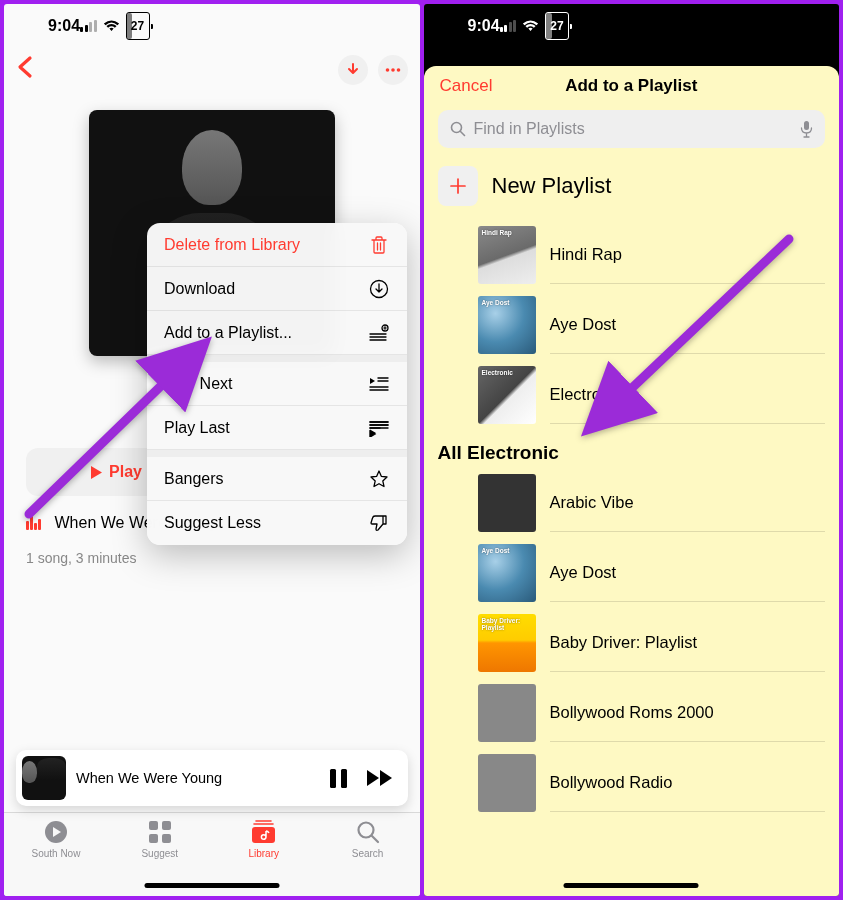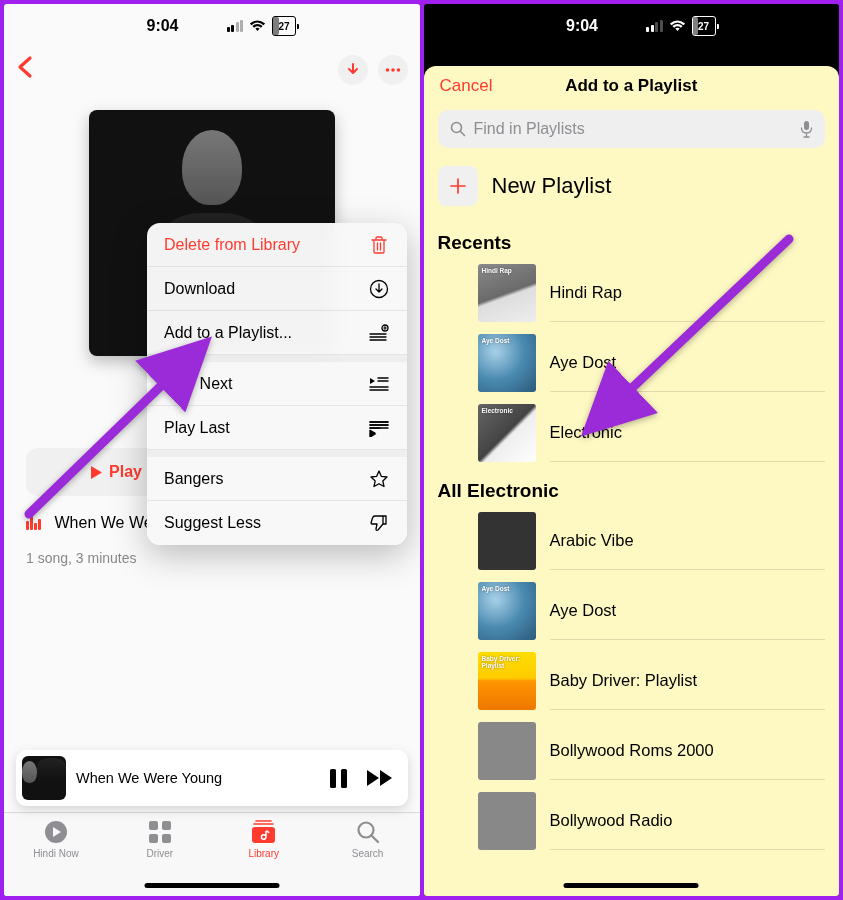--- a/index.html
+++ b/index.html
@@ -1,32 +1,32 @@
 <!DOCTYPE html>
 <html><head>
 <meta charset="utf-8">
 <style>
   * { box-sizing: border-box; margin: 0; padding: 0; }
   body { font-family: -apple-system, BlinkMacSystemFont, "Segoe UI", sans-serif; background: #a020f0; width: 843px; height: 900px; display: flex; gap: 4px; padding: 4px; }
   .phone { background: #fff; flex: 1; position: relative; overflow: hidden; border-radius: 3px; }
   .phone.left { background: #fafafa; }
   .phone.right { background: #000; }
   
-  .status-bar { height: 44px; display: flex; justify-content: center; align-items: center; padding: 0 22px 0 44px; font-size: 16px; font-weight: 600; gap: 48px; }
+  .status-bar { height: 44px; display: flex; justify-content: flex-start; align-items: center; padding: 0 22px 0 44px; font-size: 16px; font-weight: 600; }
   .status-bar.dark { color: #fff; }
   .status-right { display: flex; align-items: center; gap: 6px; }
   .signal-bars { display: inline-flex; align-items: flex-end; gap: 1.5px; }
   .signal-bars span { width: 3px; background: currentColor; border-radius: 1px; }
   .signal-bars span:nth-child(1){height:5px}
   .signal-bars span:nth-child(2){height:7px}
   .signal-bars span:nth-child(3){height:10px;opacity:0.3}
   .signal-bars span:nth-child(4){height:12px;opacity:0.3}
   .wifi { width: 17px; height: 12px; }
   .battery { display: flex; align-items: center; gap: 1px; }
-  .battery-body { width: 24px; height: 20px; border: 1px solid currentColor; border-radius: 3px; position: relative; display:flex; align-items:center; justify-content:center; font-size:10px; font-weight:600;}
+  .battery-body { width: 24px; height: 28px; border: 1px solid currentColor; border-radius: 3px; position: relative; display:flex; align-items:center; justify-content:center; font-size:12px; font-weight:600;}
   .battery-body::before { content:""; position:absolute; left:0; top:0; bottom:0; width:27%; background:currentColor; opacity:0.5; border-radius:2px;}
   .battery-tip { width: 2px; height: 5px; background: currentColor; border-radius: 0 1px 1px 0; }
   
   
   .nav-bar { height: 44px; display: flex; align-items: center; justify-content: space-between; padding: 0 12px; }
   .nav-back { color: #ff3b30; font-size: 28px; font-weight: 300; }
   .nav-actions { display: flex; gap: 10px; }
   .circ-btn { width: 30px; height: 30px; border-radius: 50%; background: #f0f0f0; display: flex; align-items: center; justify-content: center; }
   
   .album-art { width: 246px; height: 246px; margin: 18px auto 0; border-radius: 8px; background: #111; position: relative; display:flex; align-items:flex-start; justify-content:center; box-shadow: 0 6px 16px rgba(0,0,0,0.25); overflow:hidden;}
@@ -273,32 +273,32 @@
   </div>
 
   <div class="tab-bar">
     <div class="tab-item">
         <div class="tab-icon">
           <svg width="26" height="26" viewBox="0 0 26 26">
             <circle cx="13" cy="13" r="11" fill="#8e8e93"></circle>
             <path d="M10 8 L18 13 L10 18 Z" fill="#f8f8f8"></path>
           </svg>
         </div>
-        <span>Hindi Now</span>
+        <span>South Now</span>
       </div>
     <div class="tab-item">
         <div class="tab-icon">
           <svg width="24" height="24" viewBox="0 0 24 24">
             <rect x="1" y="1" width="9" height="9" rx="2" fill="#8e8e93"></rect>
             <rect x="14" y="1" width="9" height="9" rx="2" fill="#8e8e93"></rect>
             <rect x="1" y="14" width="9" height="9" rx="2" fill="#8e8e93"></rect>
             <rect x="14" y="14" width="9" height="9" rx="2" fill="#8e8e93"></rect>
           </svg>
         </div>
-        <span>Driver</span>
+        <span>Suggest</span>
       </div>
     <div class="tab-item active">
         <div class="tab-icon">
           <svg width="25" height="24" viewBox="0 0 25 24">
             <path d="M5 1 H20 M3 4 H22" stroke="#ff3b30" stroke-width="1.6" stroke-linecap="round"></path>
             <rect x="1" y="7" width="23" height="16" rx="3" fill="#ff3b30"></rect>
             <path d="M15 11 V17 A2.3 2.3 0 1 1 12.7 14.7 A2.3 2.3 0 0 1 15 17 M15 11 Q17 11 18 13" stroke="#fff" stroke-width="1.5" fill="none"></path>
           </svg>
         </div>
         <span>Library</span>
@@ -366,21 +366,20 @@
 
     <div class="new-playlist">
       <div class="new-playlist-btn">
         <svg width="20" height="20" viewBox="0 0 20 20">
             <path d="M10 3 V17 M3 10 H17" stroke="#ff3b30" stroke-width="1.7" stroke-linecap="round"></path>
           </svg>
       </div>
       <div class="new-playlist-label">New Playlist</div>
     </div>
 
-    <div class="section-hdr">Recents</div>
 
     <div class="playlist-row">
         <div class="pl-art art-grad-1">
           <span class="caption">Hindi Rap</span>
         </div>
         <div class="pl-name-wrap">
           <span class="pl-name">Hindi Rap</span>
         </div>
       </div>
     <div class="playlist-row">

